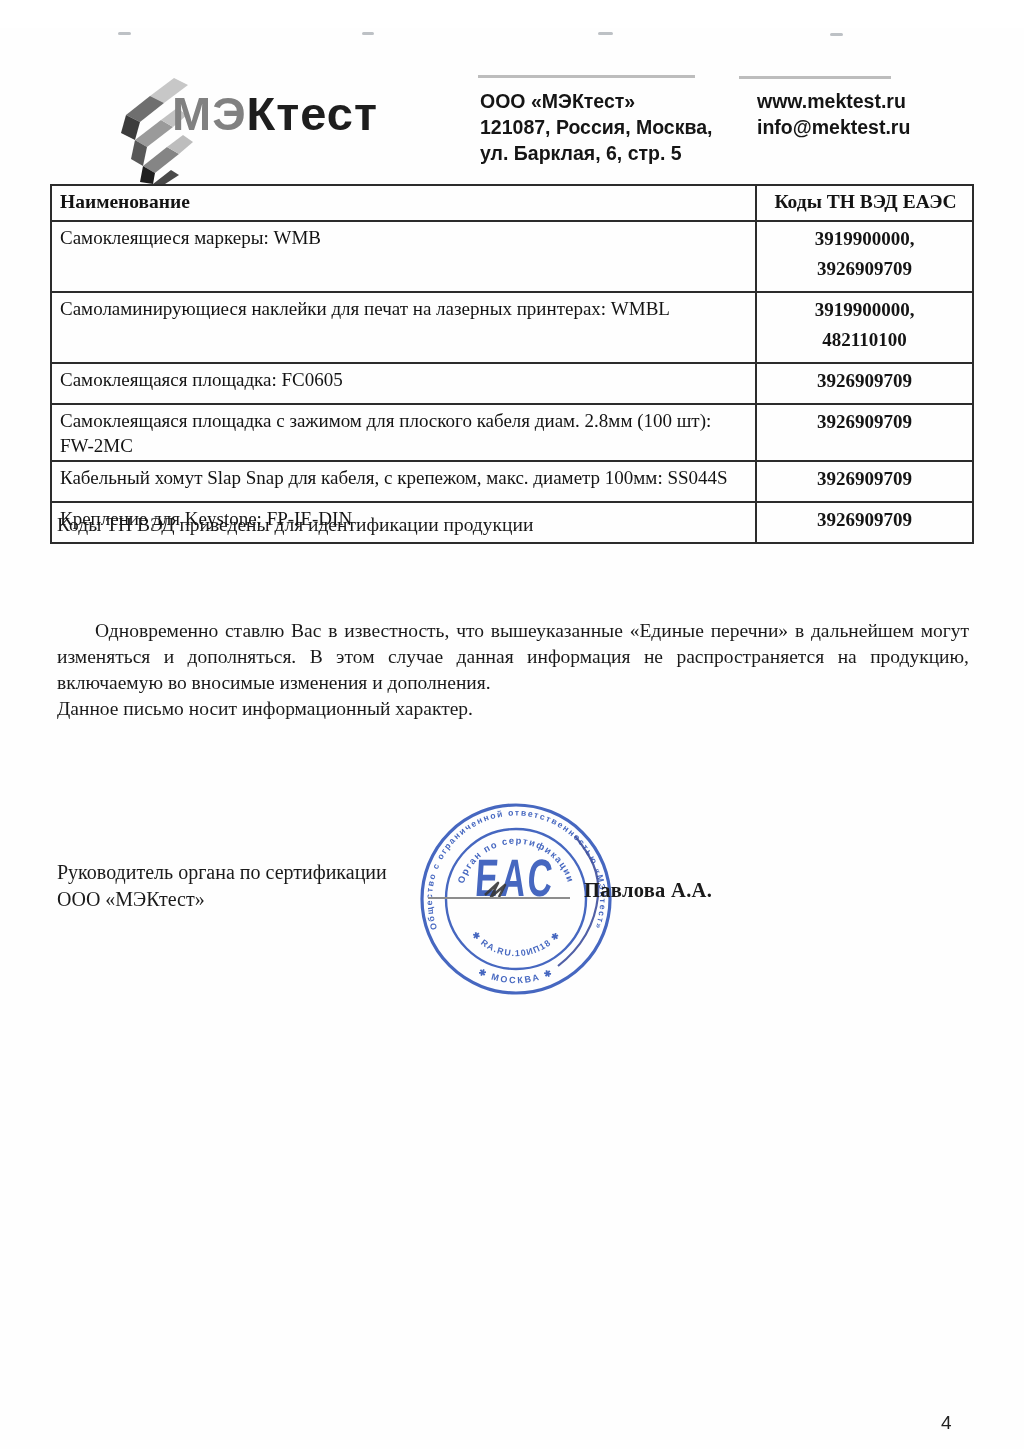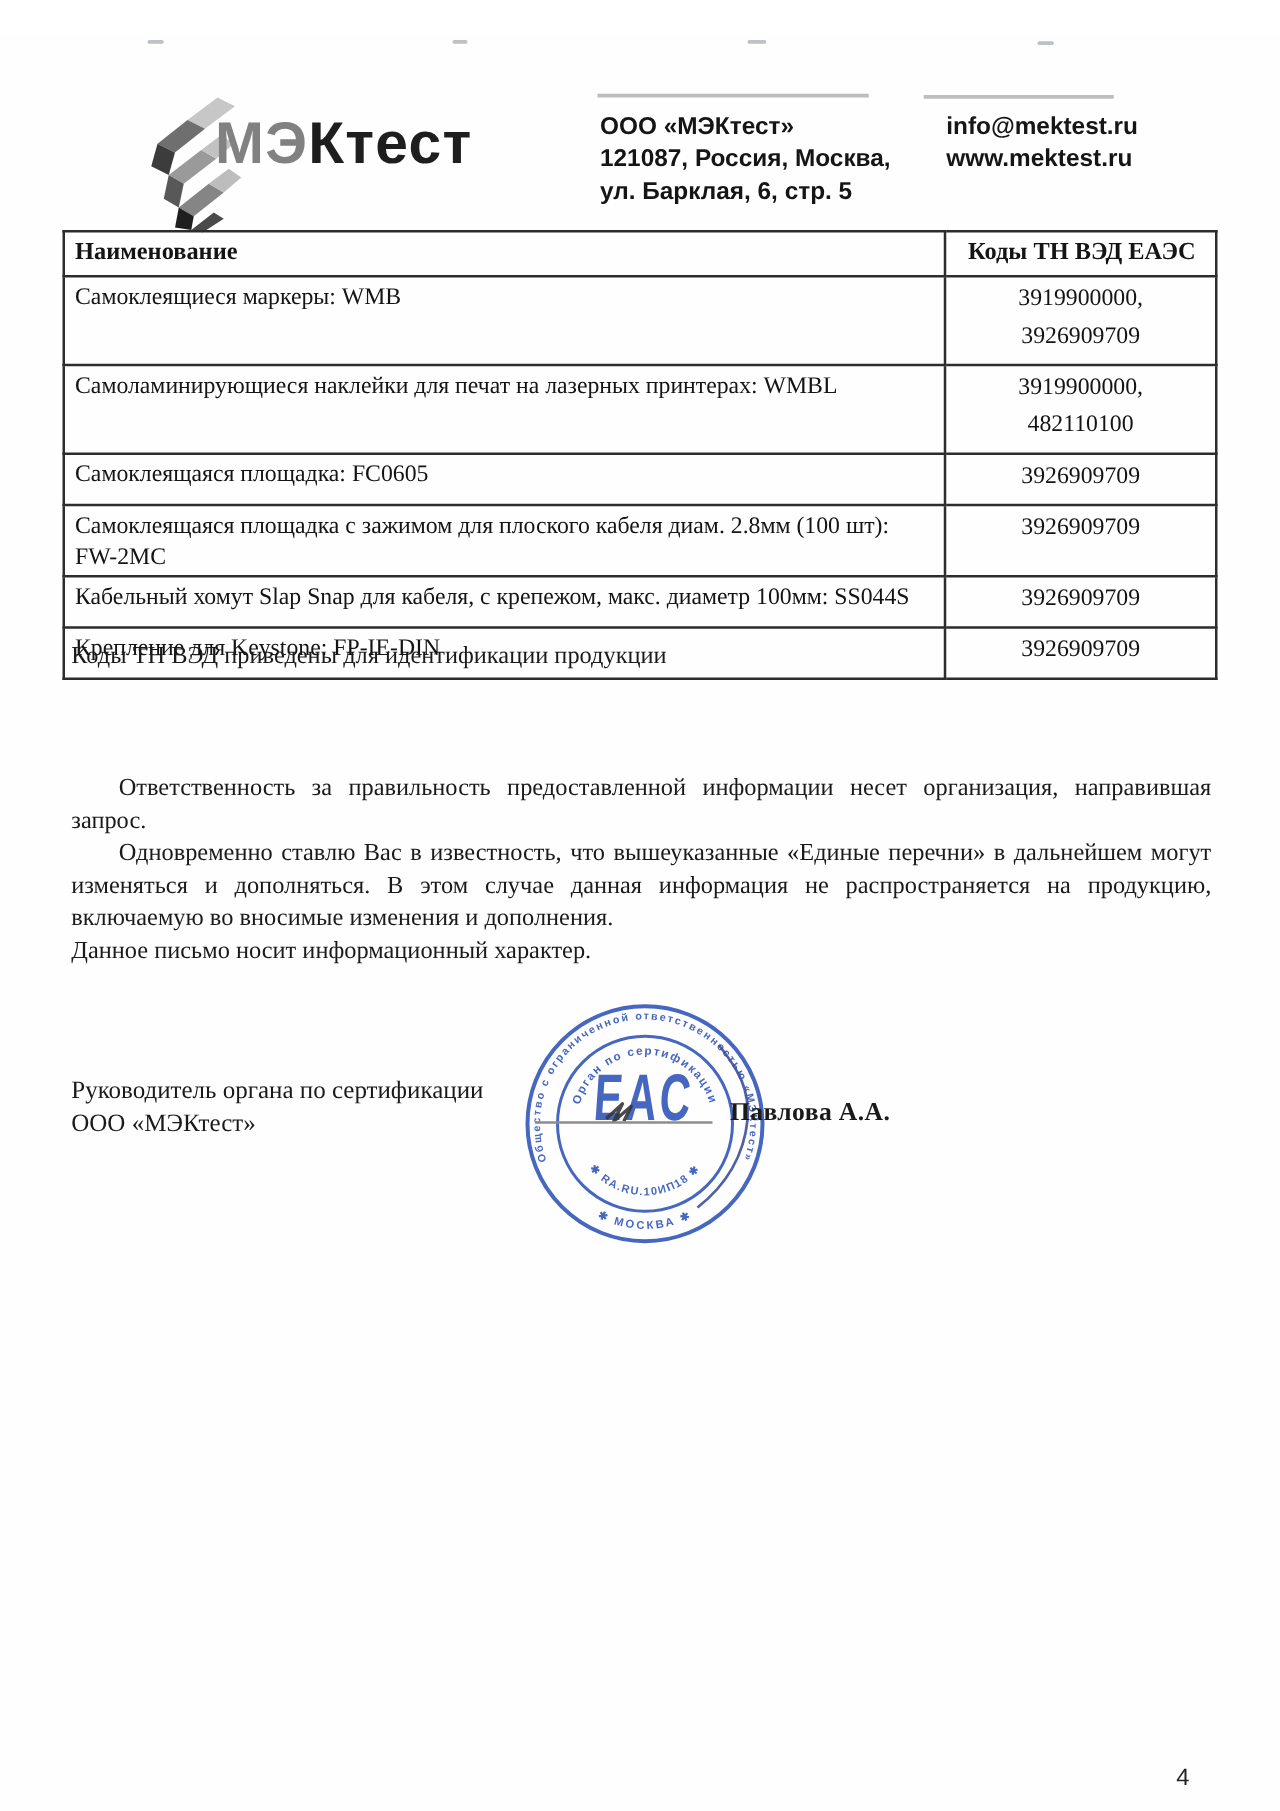--- a/index.html
+++ b/index.html
@@ -32,21 +32,21 @@
   table.doc-table {
     position:absolute; left:50px; top:156px; width:922px;
     border-collapse:collapse; font-size:19px; color:#141414;
     table-layout:fixed;
   }
   .doc-table td, .doc-table th { border:2px solid #2c2c2c; vertical-align:top; }
   .doc-table th { font-size:19.5px; padding:5px 6px 3px 8px; }
   .doc-table th.h-name { text-align:left; }
   .doc-table th.h-codes { text-align:center; }
   .doc-table td.c-name { text-align:left; padding:4px 10px 2px 8px; line-height:1.3; }
-  .doc-table td.c-codes { text-align:center; padding:4px 4px 2px 4px; line-height:1.0; }
+  .doc-table td.c-codes { text-align:center; padding:4px 4px 2px 4px; line-height:1.0;font-weight:bold; }
   .doc-table td.c-codes .code-line { display:block; margin-top:3px; margin-bottom:11px; }
   
   .note { position:absolute; left:57px; top:486px; font-size:19.5px; }
   .body-text {
     position:absolute; left:57px; top:590px; width:912px;
     font-size:19.5px; line-height:26px; text-align:justify;
   }
   .body-text p { margin:0; }
   .body-text p.indent { text-indent:38px; }
   
@@ -95,22 +95,22 @@
 
   <div class="logo-text"><span class="g">МЭ</span><span class="b">Ктест</span></div>
 
   <div class="hdr-block hdr-company">
     <div>ООО «МЭКтест»</div>
     <div>121087, Россия, Москва,</div>
     <div>ул. Барклая, 6, стр. 5</div>
   </div>
 
   <div class="hdr-block hdr-contacts">
+    <div>www.mektest.ru</div>
     <div>info@mektest.ru</div>
-    <div>www.mektest.ru</div>
   </div>
 
   <table class="doc-table">
     <colgroup>
         <col style="width:705px">
         <col style="width:217px">
       </colgroup>
     <tbody>
         <tr style="height:36px">
       <th class="h-name">Наименование</th>
@@ -153,21 +153,20 @@
       <td class="c-codes">
         <span class="code-line">3926909709</span>
       </td>
     </tr>
   </tbody>
     </table>
 
   <div class="note">Коды ТН ВЭД приведены для идентификации продукции</div>
 
   <div class="body-text">
-    <p class="indent">Ответственность за правильность предоставленной информации несет организация, направившая запрос.</p>
     <p class="indent">Одновременно ставлю Вас в известность, что вышеуказанные «Единые перечни» в дальнейшем могут изменяться и дополняться. В этом случае данная информация не распространяется на продукцию, включаемую во вносимые изменения и дополнения.</p>
     <p>Данное письмо носит информационный характер.</p>
   </div>
 
   <div class="sig-title">
     <div>Руководитель органа по сертификации</div>
     <div>ООО «МЭКтест»</div>
   </div>
 
   <div class="sig-hline"></div>

